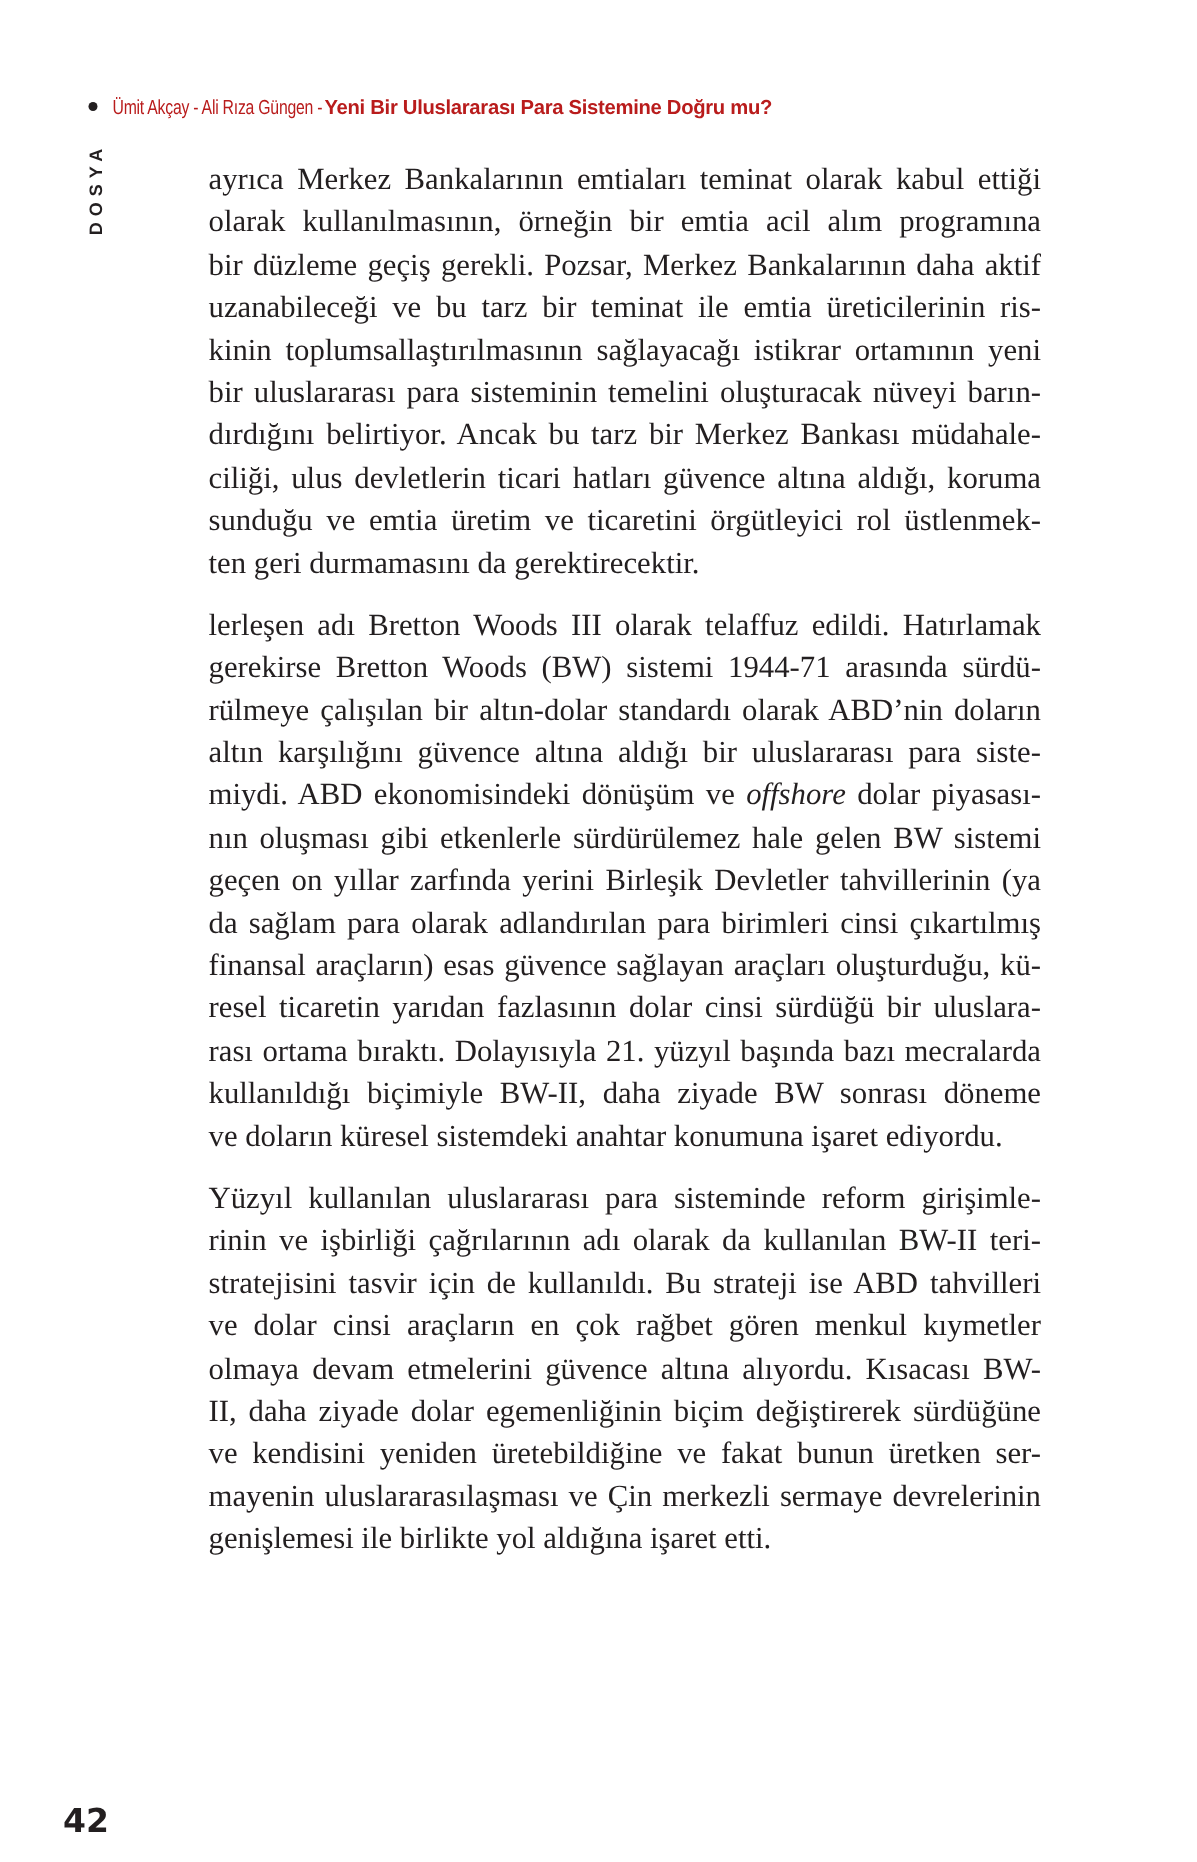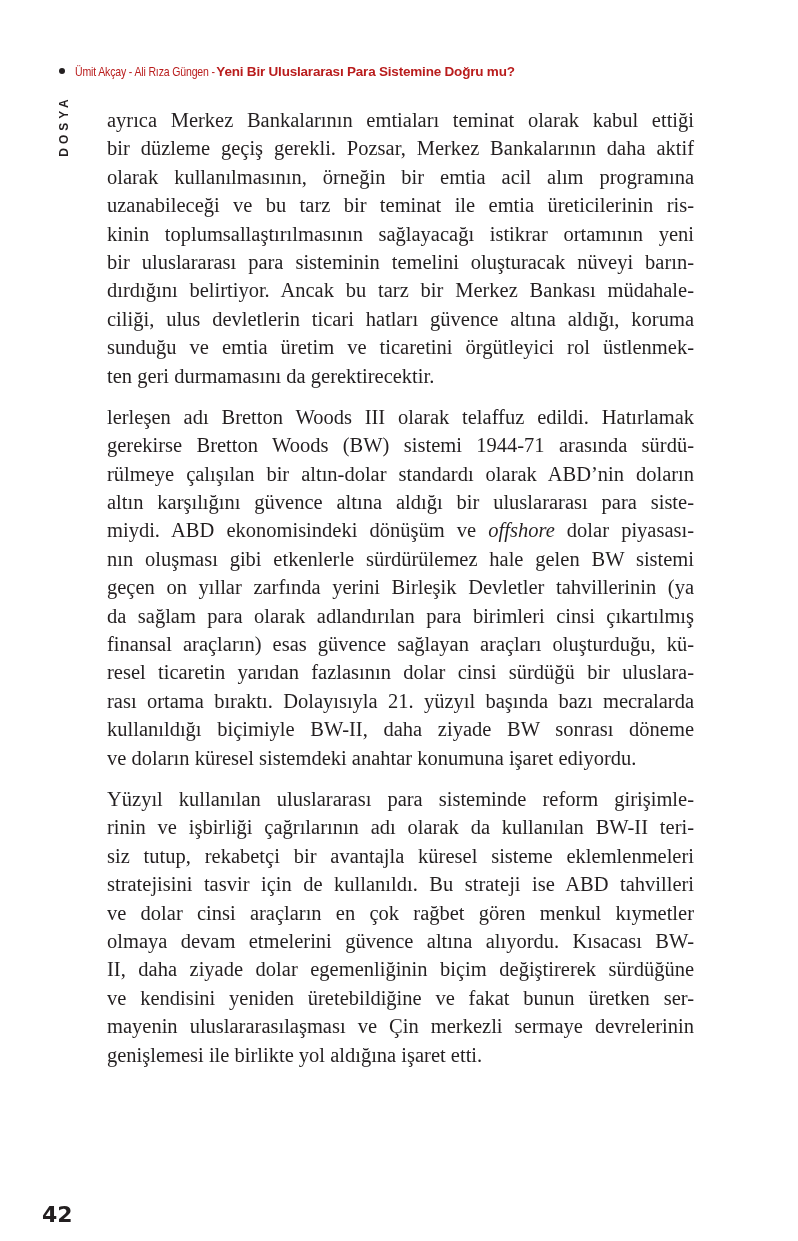--- a/index.html
+++ b/index.html
@@ -5,41 +5,41 @@
   html, body { margin:0; padding:0; background:#ffffff; }
   body { width:798px; height:1241px; position:relative; overflow:hidden; color:#231f20; }
   .header { position:absolute; left:59px; top:64px; font-family:"Liberation Sans", sans-serif; font-size:13.5px; color:#b91c1c; white-space:nowrap; letter-spacing:-0.2px; }
   .header .bullet { display:inline-block; width:6px; height:6px; border-radius:50%; background:#231f20; vertical-align:middle; margin-right:10px; position:relative; top:-1px; }
   .header .authors { font-family:"Liberation Sans", sans-serif; transform:scaleX(0.78); display:inline-block; transform-origin:left; }
   .header .title { font-weight:bold; }
   .side { position:absolute; left:55px; top:95px; width:18px; height:62px; }
   .side span { position:absolute; left:50%; top:50%; transform:translate(-50%,-50%) rotate(-90deg); font-family:"Liberation Sans", sans-serif; font-weight:bold; font-size:12px; letter-spacing:4px; white-space:nowrap; color:#231f20; }
   .body { position:absolute; left:107px; top:106px; width:587px; font-family:"Liberation Serif", serif; font-size:20.5px; line-height:28.4px; color:#231f20; }
   .para { margin:0 0 13px 0; }
-  .line { display:block; text-align:justify; text-align-last:justify; white-space:nowrap; height:28.4px; }
+  .line { display:block; text-align:justify; text-align-last:justify; white-space:nowrap; height:28.4px;margin-left:32px; }
   .line.last { text-align-last:left; }
   .pageno { position:absolute; left:42px; top:1157px; font-family:"DejaVu Sans", sans-serif; font-weight:bold; font-size:22px; color:#231f20;margin-top:45px; }
   i { font-style:italic; }
 </style>
 </head>
 <body>
 
 <div class="header">
   <span class="bullet"></span><span class="authors">Ümit Akçay - Ali Rıza Güngen - </span><span class="title" style="margin-left:-38px;">Yeni Bir Uluslararası Para Sistemine Doğru mu?</span>
 </div>
 
 <div class="side">
   <span>DOSYA</span>
 </div>
 
 <div class="body">
   <div class="para">
     <span class="line">ayrıca Merkez Bankalarının emtiaları teminat olarak kabul ettiği</span>
+    <span class="line">olarak kullanılmasının, örneğin bir emtia acil alım programına</span>
     <span class="line">bir düzleme geçiş gerekli. Pozsar, Merkez Bankalarının daha aktif</span>
-    <span class="line">olarak kullanılmasının, örneğin bir emtia acil alım programına</span>
     <span class="line">uzanabileceği ve bu tarz bir teminat ile emtia üreticilerinin ris-</span>
     <span class="line">kinin toplumsallaştırılmasının sağlayacağı istikrar ortamının yeni</span>
     <span class="line">bir uluslararası para sisteminin temelini oluşturacak nüveyi barın-</span>
     <span class="line">dırdığını belirtiyor. Ancak bu tarz bir Merkez Bankası müdahale-</span>
     <span class="line">ciliği, ulus devletlerin ticari hatları güvence altına aldığı, koruma</span>
     <span class="line">sunduğu ve emtia üretim ve ticaretini örgütleyici rol üstlenmek-</span>
     <span class="line last">ten geri durmamasını da gerektirecektir.</span>
   </div>
   <div class="para">
     <span class="line">lerleşen adı Bretton Woods III olarak telaffuz edildi. Hatırlamak</span>
@@ -52,21 +52,20 @@
     <span class="line">da sağlam para olarak adlandırılan para birimleri cinsi çıkartılmış</span>
     <span class="line">finansal araçların) esas güvence sağlayan araçları oluşturduğu, kü-</span>
     <span class="line">resel ticaretin yarıdan fazlasının dolar cinsi sürdüğü bir uluslara-</span>
     <span class="line">rası ortama bıraktı. Dolayısıyla 21. yüzyıl başında bazı mecralarda</span>
     <span class="line">kullanıldığı biçimiyle BW-II, daha ziyade BW sonrası döneme</span>
     <span class="line last">ve doların küresel sistemdeki anahtar konumuna işaret ediyordu.</span>
   </div>
   <div class="para">
     <span class="line">Yüzyıl kullanılan uluslararası para sisteminde reform girişimle-</span>
     <span class="line">rinin ve işbirliği çağrılarının adı olarak da kullanılan BW-II teri-</span>
-    <span class="line">siz tutup, rekabetçi bir avantajla küresel sisteme eklemlenmeleri</span>
     <span class="line">stratejisini tasvir için de kullanıldı. Bu strateji ise ABD tahvilleri</span>
     <span class="line">ve dolar cinsi araçların en çok rağbet gören menkul kıymetler</span>
     <span class="line">olmaya devam etmelerini güvence altına alıyordu. Kısacası BW-</span>
     <span class="line">II, daha ziyade dolar egemenliğinin biçim değiştirerek sürdüğüne</span>
     <span class="line">ve kendisini yeniden üretebildiğine ve fakat bunun üretken ser-</span>
     <span class="line">mayenin uluslararasılaşması ve Çin merkezli sermaye devrelerinin</span>
     <span class="line last">genişlemesi ile birlikte yol aldığına işaret etti.</span>
   </div>
 </div>
 

